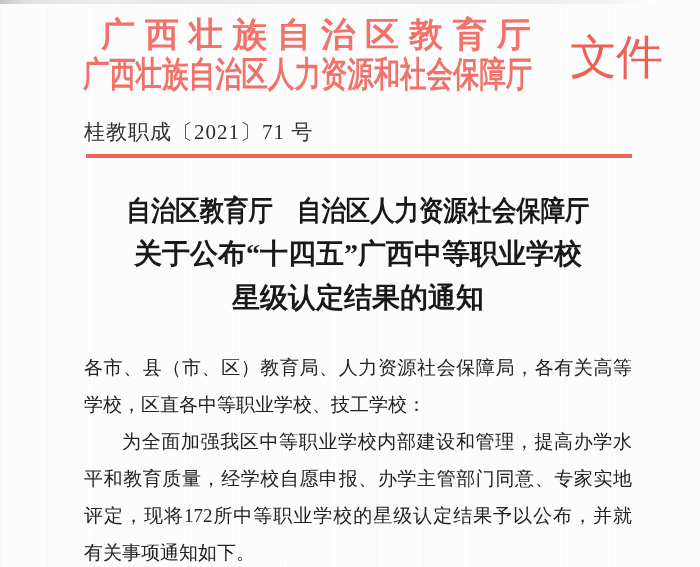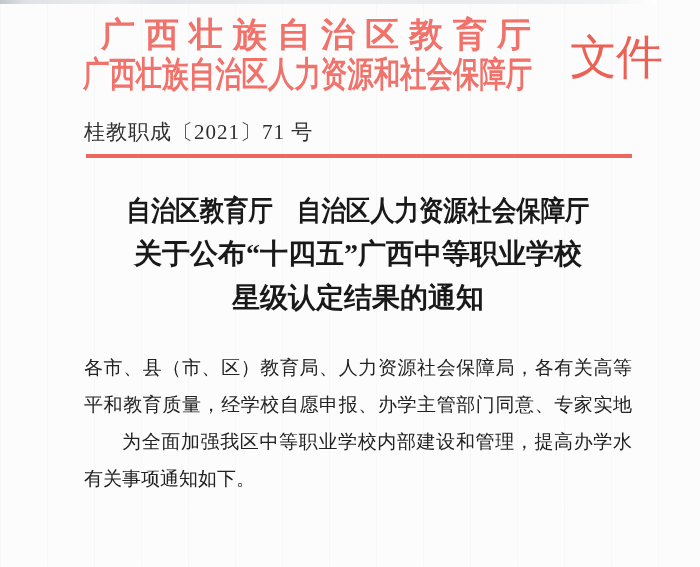--- a/index.html
+++ b/index.html
@@ -125,18 +125,20 @@
   <div class="red-rule"></div>
 
   <div class="title-line t1">自治区教育厅　自治区人力资源社会保障厅</div>
 
   <div class="title-line t3">星级认定结果的通知</div>
 
   <div class="title-line t2">关于公布“十四五”广西中等职业学校</div>
 
   <div class="body-text">
     <div class="body-line fill">各市、县（市、区）教育局、人力资源社会保障局，各有关高等</div>
+    <div class="body-line">学校，区直各中等职业学校、技工学校：</div>
+    <div class="body-line fill indent">为全面加强我区中等职业学校内部建设和管理，提高办学水</div>
     <div class="body-line fill">平和教育质量，经学校自愿申报、办学主管部门同意、专家实地</div>
-    <div class="body-line fill indent">为全面加强我区中等职业学校内部建设和管理，提高办学水</div>
+    <div class="body-line fill">评定，现将172所中等职业学校的星级认定结果予以公布，并就</div>
     <div class="body-line">有关事项通知如下。</div>
   </div>
 
 </div>
 
 </body></html>

